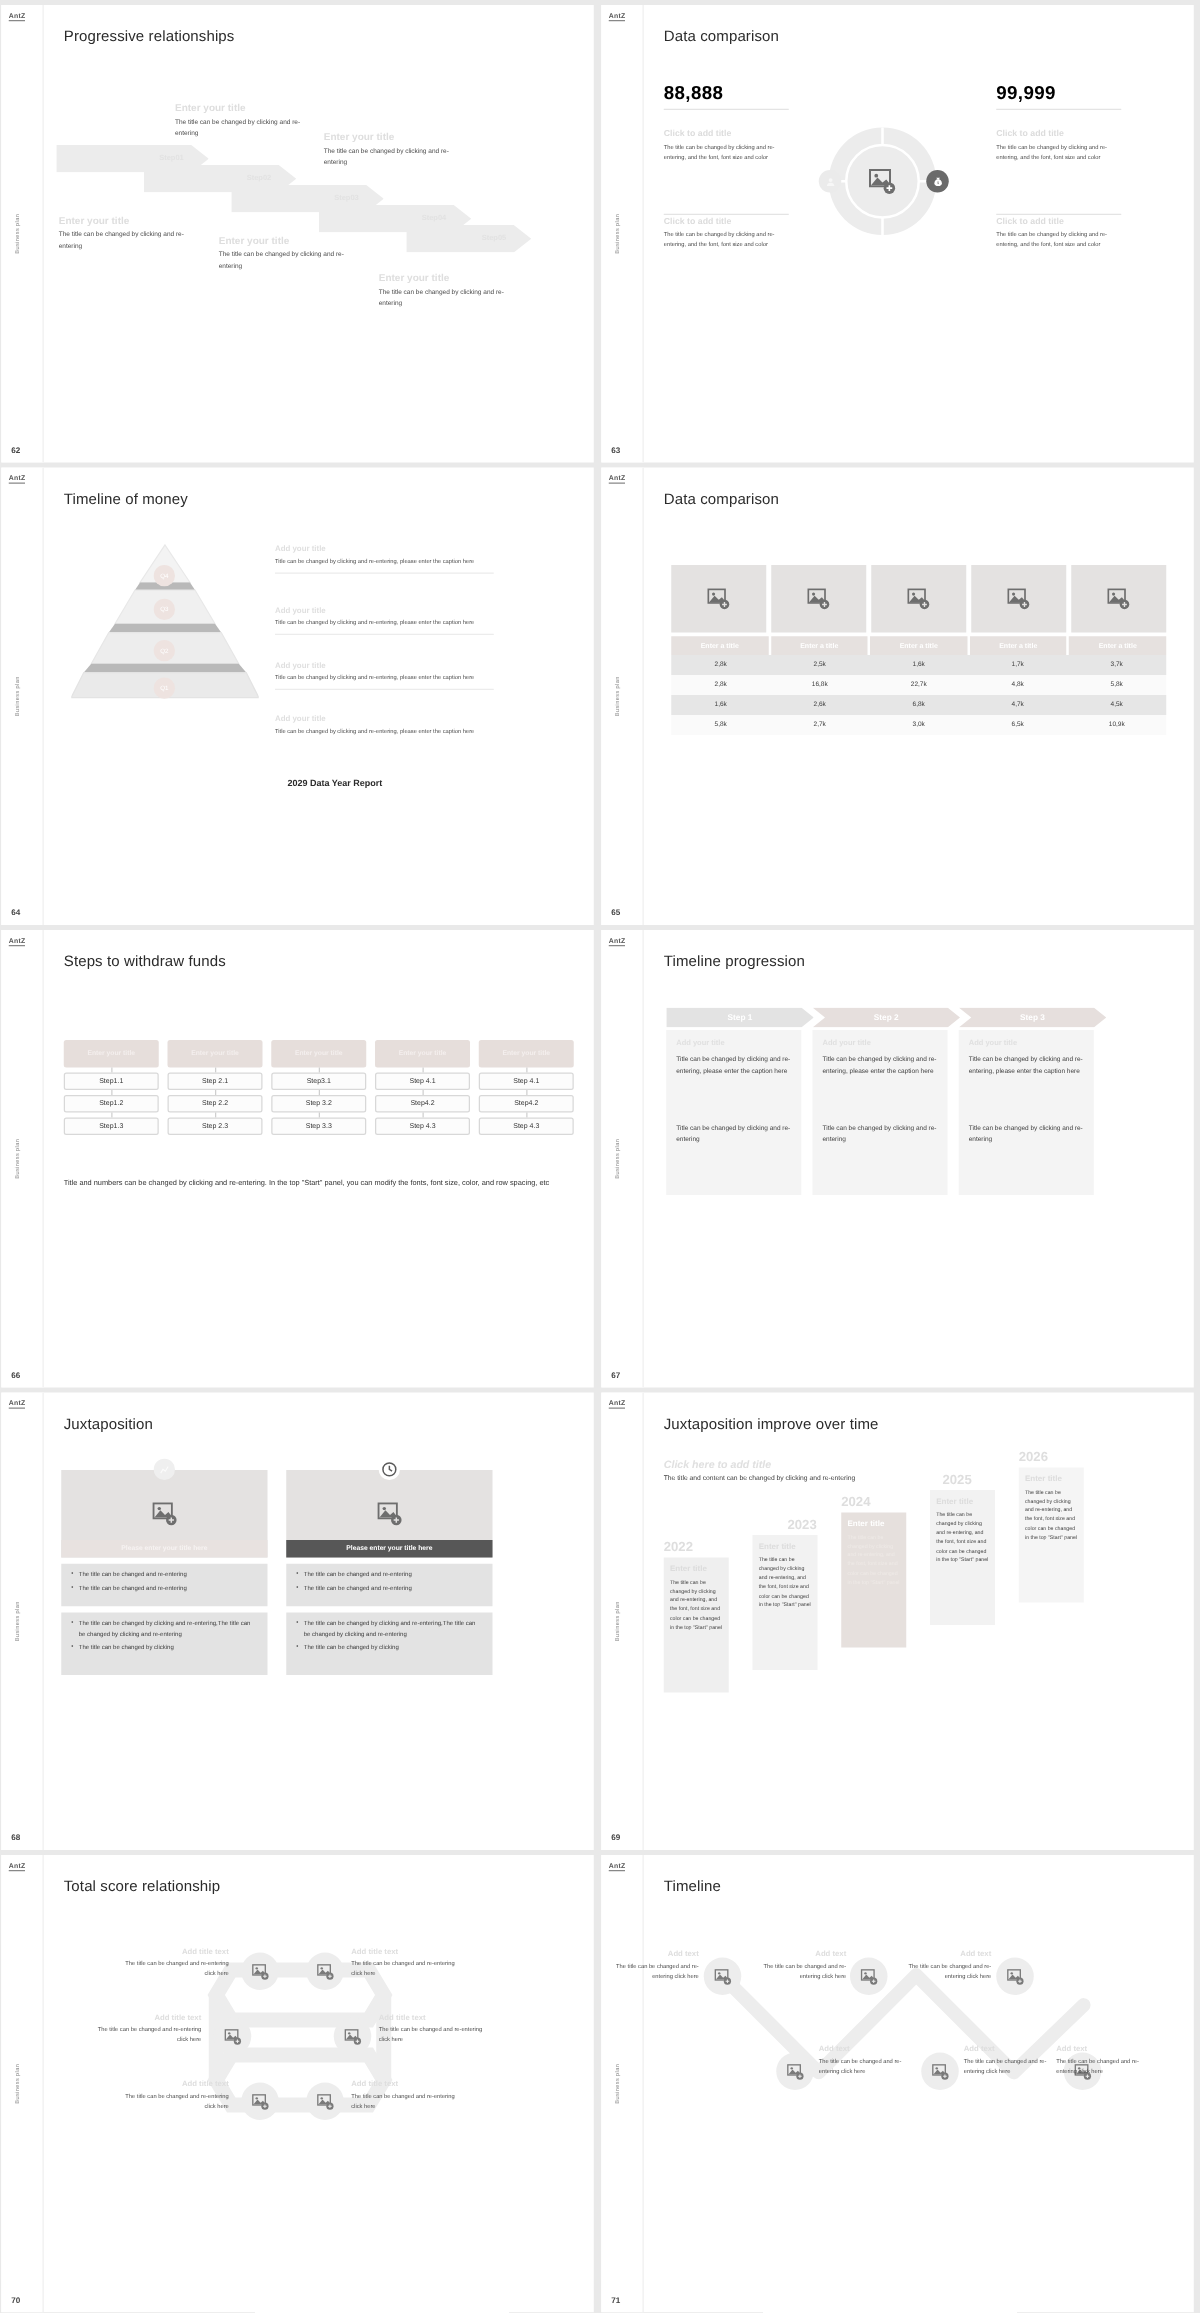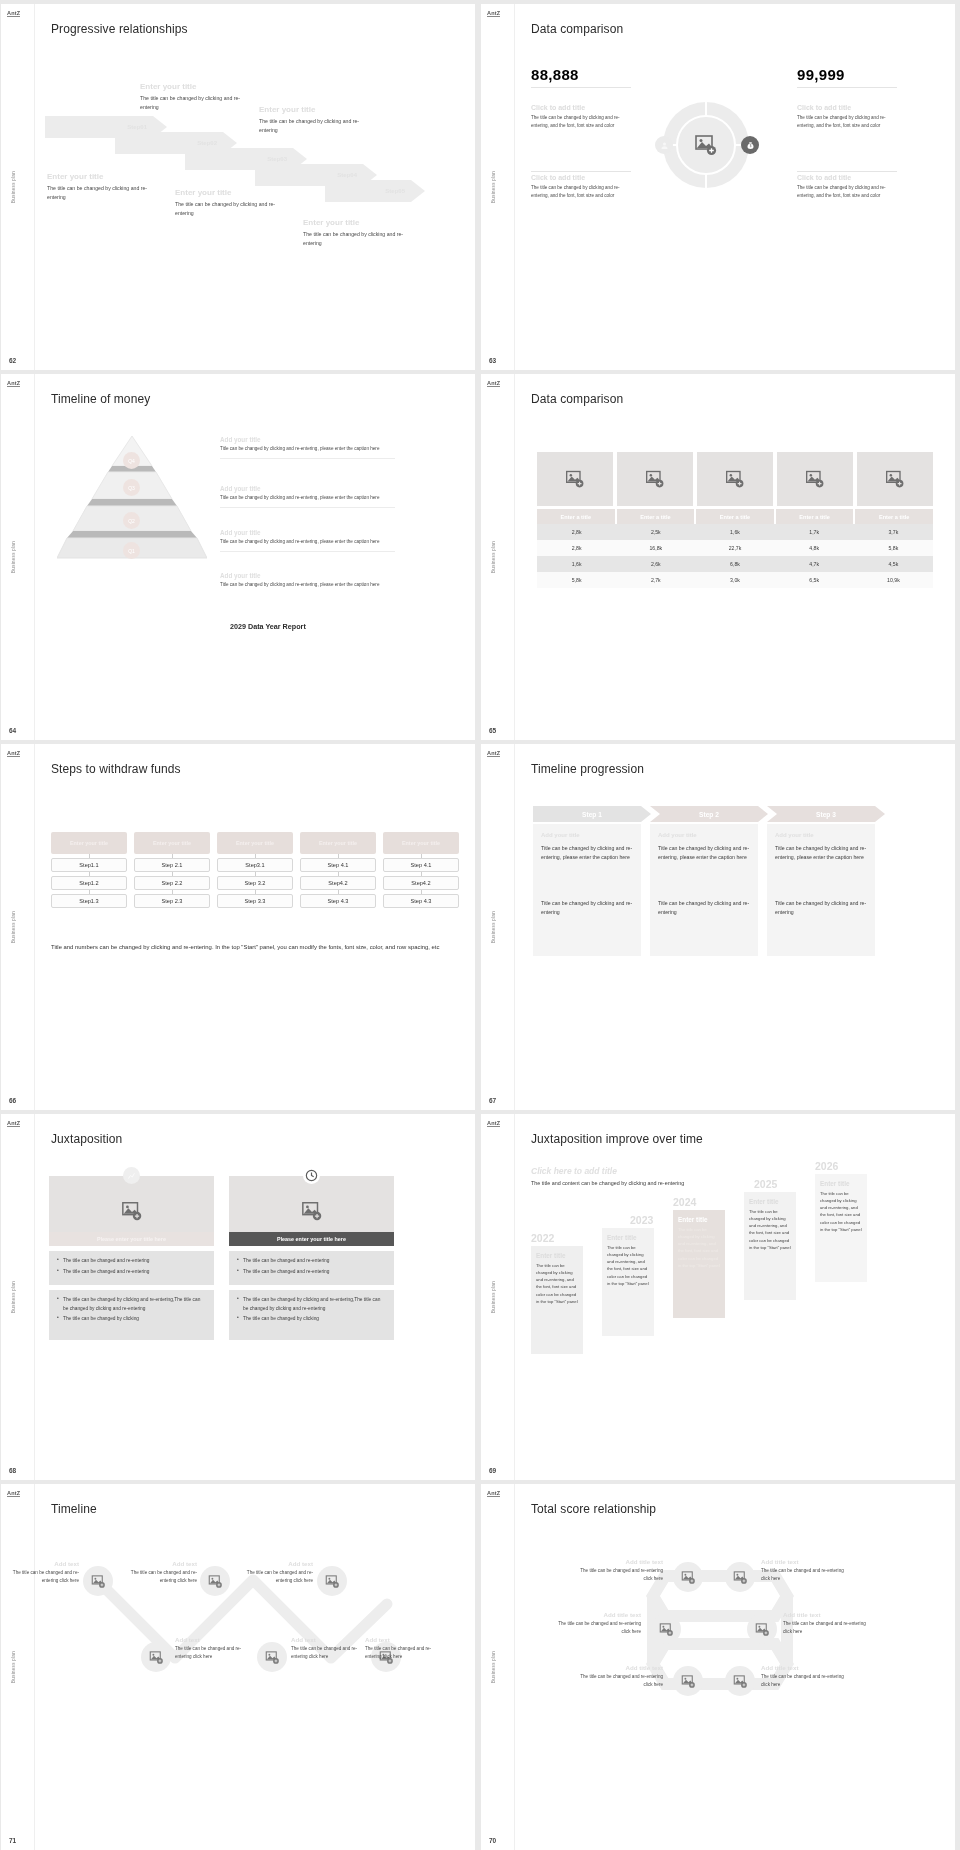--- a/index.html
+++ b/index.html
@@ -583,117 +583,20 @@
         </div>
       </div>
     </div>
   </div>
 
   <div class="slide-cell">
     <div class="slide">
       <div class="rail">
         <div class="rail-logo">AntZ</div>
         <div class="rail-vert">Business plan</div>
-        <div class="pagenum">71</div>
-      </div>
-      <div class="body">
-        <div class="title">Timeline</div>
-
-        <svg style="position:absolute;left:40px;top:78px;" width="330" height="120" viewBox="0 0 330 120">
-          <path d="M22 18 L100 96 L178 18 L256 96 L312 42" stroke="#ededed" stroke-width="11" fill="none" stroke-linejoin="round" stroke-linecap="round"></path>
-        </svg>
-
-        <div class="node" style="left:48px;  top:82px;">
-          <svg width="15" height="15" viewBox="0 0 24 24">
-              <rect x="2" y="3" width="16" height="13" fill="none" stroke="#7a7a7a" stroke-width="1.7"></rect>
-              <circle cx="7" cy="7.5" r="1.5" fill="#7a7a7a"></circle>
-              <path d="M3 15 L8 9 L12 13 L15 10.5 L17 13 L17 15 Z" fill="#7a7a7a"></path>
-              <circle cx="17.5" cy="17.5" r="4.6" fill="#7a7a7a"></circle>
-              <path d="M17.5 15.2v4.6M15.2 17.5h4.6" stroke="#ededed" stroke-width="1.3"></path>
-            </svg>
-        </div>
-        <div class="node" style="left:165px; top:82px;">
-          <svg width="15" height="15" viewBox="0 0 24 24">
-              <rect x="2" y="3" width="16" height="13" fill="none" stroke="#7a7a7a" stroke-width="1.7"></rect>
-              <circle cx="7" cy="7.5" r="1.5" fill="#7a7a7a"></circle>
-              <path d="M3 15 L8 9 L12 13 L15 10.5 L17 13 L17 15 Z" fill="#7a7a7a"></path>
-              <circle cx="17.5" cy="17.5" r="4.6" fill="#7a7a7a"></circle>
-              <path d="M17.5 15.2v4.6M15.2 17.5h4.6" stroke="#ededed" stroke-width="1.3"></path>
-            </svg>
-        </div>
-        <div class="node" style="left:282px; top:82px;">
-          <svg width="15" height="15" viewBox="0 0 24 24">
-              <rect x="2" y="3" width="16" height="13" fill="none" stroke="#7a7a7a" stroke-width="1.7"></rect>
-              <circle cx="7" cy="7.5" r="1.5" fill="#7a7a7a"></circle>
-              <path d="M3 15 L8 9 L12 13 L15 10.5 L17 13 L17 15 Z" fill="#7a7a7a"></path>
-              <circle cx="17.5" cy="17.5" r="4.6" fill="#7a7a7a"></circle>
-              <path d="M17.5 15.2v4.6M15.2 17.5h4.6" stroke="#ededed" stroke-width="1.3"></path>
-            </svg>
-        </div>
-        <div class="node" style="left:106px; top:158px;">
-          <svg width="15" height="15" viewBox="0 0 24 24">
-              <rect x="2" y="3" width="16" height="13" fill="none" stroke="#7a7a7a" stroke-width="1.7"></rect>
-              <circle cx="7" cy="7.5" r="1.5" fill="#7a7a7a"></circle>
-              <path d="M3 15 L8 9 L12 13 L15 10.5 L17 13 L17 15 Z" fill="#7a7a7a"></path>
-              <circle cx="17.5" cy="17.5" r="4.6" fill="#7a7a7a"></circle>
-              <path d="M17.5 15.2v4.6M15.2 17.5h4.6" stroke="#ededed" stroke-width="1.3"></path>
-            </svg>
-        </div>
-        <div class="node" style="left:222px; top:158px;">
-          <svg width="15" height="15" viewBox="0 0 24 24">
-              <rect x="2" y="3" width="16" height="13" fill="none" stroke="#7a7a7a" stroke-width="1.7"></rect>
-              <circle cx="7" cy="7.5" r="1.5" fill="#7a7a7a"></circle>
-              <path d="M3 15 L8 9 L12 13 L15 10.5 L17 13 L17 15 Z" fill="#7a7a7a"></path>
-              <circle cx="17.5" cy="17.5" r="4.6" fill="#7a7a7a"></circle>
-              <path d="M17.5 15.2v4.6M15.2 17.5h4.6" stroke="#ededed" stroke-width="1.3"></path>
-            </svg>
-        </div>
-        <div class="node" style="left:336px; top:158px;">
-          <svg width="15" height="15" viewBox="0 0 24 24">
-              <rect x="2" y="3" width="16" height="13" fill="none" stroke="#7a7a7a" stroke-width="1.7"></rect>
-              <circle cx="7" cy="7.5" r="1.5" fill="#7a7a7a"></circle>
-              <path d="M3 15 L8 9 L12 13 L15 10.5 L17 13 L17 15 Z" fill="#7a7a7a"></path>
-              <circle cx="17.5" cy="17.5" r="4.6" fill="#7a7a7a"></circle>
-              <path d="M17.5 15.2v4.6M15.2 17.5h4.6" stroke="#ededed" stroke-width="1.3"></path>
-            </svg>
-        </div>
-
-        <div class="ncap r" style="left:-26px; top:76px; width:70px;">
-          <div class="h">Add text</div>
-          <div class="t">The title can be changed and re-entering click here</div>
-        </div>
-        <div class="ncap r" style="left:92px; top:76px; width:70px;">
-          <div class="h">Add text</div>
-          <div class="t">The title can be changed and re-entering click here</div>
-        </div>
-        <div class="ncap r" style="left:208px; top:76px; width:70px;">
-          <div class="h">Add text</div>
-          <div class="t">The title can be changed and re-entering click here</div>
-        </div>
-        <div class="ncap" style="left:140px; top:152px; width:70px;">
-          <div class="h">Add text</div>
-          <div class="t">The title can be changed and re-entering click here</div>
-        </div>
-        <div class="ncap" style="left:256px; top:152px; width:70px;">
-          <div class="h">Add text</div>
-          <div class="t">The title can be changed and re-entering click here</div>
-        </div>
-        <div class="ncap" style="left:330px; top:152px; width:70px;">
-          <div class="h">Add text</div>
-          <div class="t">The title can be changed and re-entering click here</div>
-        </div>
-      </div>
-    </div>
-  </div>
-
-  <div class="slide-cell">
-    <div class="slide">
-      <div class="rail">
-        <div class="rail-logo">AntZ</div>
-        <div class="rail-vert">Business plan</div>
         <div class="pagenum">70</div>
       </div>
       <div class="body">
         <div class="title">Total score relationship</div>
 
         <svg style="position:absolute;left:120px;top:70px;" width="170" height="150" viewBox="0 0 170 150">
           <path d="M30 22 H140 L152 42 L140 62 H30 L18 42 Z" fill="none" stroke="#ededed" stroke-width="12"></path>
           <path d="M30 90 H140 L152 110 L140 130 H30 L18 110 Z" fill="none" stroke="#ededed" stroke-width="12"></path>
           <path d="M18 42 V110" stroke="#ededed" stroke-width="12" fill="none"></path>
           <path d="M152 42 V110" stroke="#ededed" stroke-width="12" fill="none"></path>
@@ -775,13 +678,110 @@
           <div class="t">The title can be changed and re-entering click here</div>
         </div>
         <div class="ncap" style="left:246px; top:180px;">
           <div class="h">Add title text</div>
           <div class="t">The title can be changed and re-entering click here</div>
         </div>
       </div>
     </div>
   </div>
 
+  <div class="slide-cell">
+    <div class="slide">
+      <div class="rail">
+        <div class="rail-logo">AntZ</div>
+        <div class="rail-vert">Business plan</div>
+        <div class="pagenum">71</div>
+      </div>
+      <div class="body">
+        <div class="title">Timeline</div>
+
+        <svg style="position:absolute;left:40px;top:78px;" width="330" height="120" viewBox="0 0 330 120">
+          <path d="M22 18 L100 96 L178 18 L256 96 L312 42" stroke="#ededed" stroke-width="11" fill="none" stroke-linejoin="round" stroke-linecap="round"></path>
+        </svg>
+
+        <div class="node" style="left:48px;  top:82px;">
+          <svg width="15" height="15" viewBox="0 0 24 24">
+              <rect x="2" y="3" width="16" height="13" fill="none" stroke="#7a7a7a" stroke-width="1.7"></rect>
+              <circle cx="7" cy="7.5" r="1.5" fill="#7a7a7a"></circle>
+              <path d="M3 15 L8 9 L12 13 L15 10.5 L17 13 L17 15 Z" fill="#7a7a7a"></path>
+              <circle cx="17.5" cy="17.5" r="4.6" fill="#7a7a7a"></circle>
+              <path d="M17.5 15.2v4.6M15.2 17.5h4.6" stroke="#ededed" stroke-width="1.3"></path>
+            </svg>
+        </div>
+        <div class="node" style="left:165px; top:82px;">
+          <svg width="15" height="15" viewBox="0 0 24 24">
+              <rect x="2" y="3" width="16" height="13" fill="none" stroke="#7a7a7a" stroke-width="1.7"></rect>
+              <circle cx="7" cy="7.5" r="1.5" fill="#7a7a7a"></circle>
+              <path d="M3 15 L8 9 L12 13 L15 10.5 L17 13 L17 15 Z" fill="#7a7a7a"></path>
+              <circle cx="17.5" cy="17.5" r="4.6" fill="#7a7a7a"></circle>
+              <path d="M17.5 15.2v4.6M15.2 17.5h4.6" stroke="#ededed" stroke-width="1.3"></path>
+            </svg>
+        </div>
+        <div class="node" style="left:282px; top:82px;">
+          <svg width="15" height="15" viewBox="0 0 24 24">
+              <rect x="2" y="3" width="16" height="13" fill="none" stroke="#7a7a7a" stroke-width="1.7"></rect>
+              <circle cx="7" cy="7.5" r="1.5" fill="#7a7a7a"></circle>
+              <path d="M3 15 L8 9 L12 13 L15 10.5 L17 13 L17 15 Z" fill="#7a7a7a"></path>
+              <circle cx="17.5" cy="17.5" r="4.6" fill="#7a7a7a"></circle>
+              <path d="M17.5 15.2v4.6M15.2 17.5h4.6" stroke="#ededed" stroke-width="1.3"></path>
+            </svg>
+        </div>
+        <div class="node" style="left:106px; top:158px;">
+          <svg width="15" height="15" viewBox="0 0 24 24">
+              <rect x="2" y="3" width="16" height="13" fill="none" stroke="#7a7a7a" stroke-width="1.7"></rect>
+              <circle cx="7" cy="7.5" r="1.5" fill="#7a7a7a"></circle>
+              <path d="M3 15 L8 9 L12 13 L15 10.5 L17 13 L17 15 Z" fill="#7a7a7a"></path>
+              <circle cx="17.5" cy="17.5" r="4.6" fill="#7a7a7a"></circle>
+              <path d="M17.5 15.2v4.6M15.2 17.5h4.6" stroke="#ededed" stroke-width="1.3"></path>
+            </svg>
+        </div>
+        <div class="node" style="left:222px; top:158px;">
+          <svg width="15" height="15" viewBox="0 0 24 24">
+              <rect x="2" y="3" width="16" height="13" fill="none" stroke="#7a7a7a" stroke-width="1.7"></rect>
+              <circle cx="7" cy="7.5" r="1.5" fill="#7a7a7a"></circle>
+              <path d="M3 15 L8 9 L12 13 L15 10.5 L17 13 L17 15 Z" fill="#7a7a7a"></path>
+              <circle cx="17.5" cy="17.5" r="4.6" fill="#7a7a7a"></circle>
+              <path d="M17.5 15.2v4.6M15.2 17.5h4.6" stroke="#ededed" stroke-width="1.3"></path>
+            </svg>
+        </div>
+        <div class="node" style="left:336px; top:158px;">
+          <svg width="15" height="15" viewBox="0 0 24 24">
+              <rect x="2" y="3" width="16" height="13" fill="none" stroke="#7a7a7a" stroke-width="1.7"></rect>
+              <circle cx="7" cy="7.5" r="1.5" fill="#7a7a7a"></circle>
+              <path d="M3 15 L8 9 L12 13 L15 10.5 L17 13 L17 15 Z" fill="#7a7a7a"></path>
+              <circle cx="17.5" cy="17.5" r="4.6" fill="#7a7a7a"></circle>
+              <path d="M17.5 15.2v4.6M15.2 17.5h4.6" stroke="#ededed" stroke-width="1.3"></path>
+            </svg>
+        </div>
+
+        <div class="ncap r" style="left:-26px; top:76px; width:70px;">
+          <div class="h">Add text</div>
+          <div class="t">The title can be changed and re-entering click here</div>
+        </div>
+        <div class="ncap r" style="left:92px; top:76px; width:70px;">
+          <div class="h">Add text</div>
+          <div class="t">The title can be changed and re-entering click here</div>
+        </div>
+        <div class="ncap r" style="left:208px; top:76px; width:70px;">
+          <div class="h">Add text</div>
+          <div class="t">The title can be changed and re-entering click here</div>
+        </div>
+        <div class="ncap" style="left:140px; top:152px; width:70px;">
+          <div class="h">Add text</div>
+          <div class="t">The title can be changed and re-entering click here</div>
+        </div>
+        <div class="ncap" style="left:256px; top:152px; width:70px;">
+          <div class="h">Add text</div>
+          <div class="t">The title can be changed and re-entering click here</div>
+        </div>
+        <div class="ncap" style="left:330px; top:152px; width:70px;">
+          <div class="h">Add text</div>
+          <div class="t">The title can be changed and re-entering click here</div>
+        </div>
+      </div>
+    </div>
+  </div>
+
 </div>
 
 </body></html>

